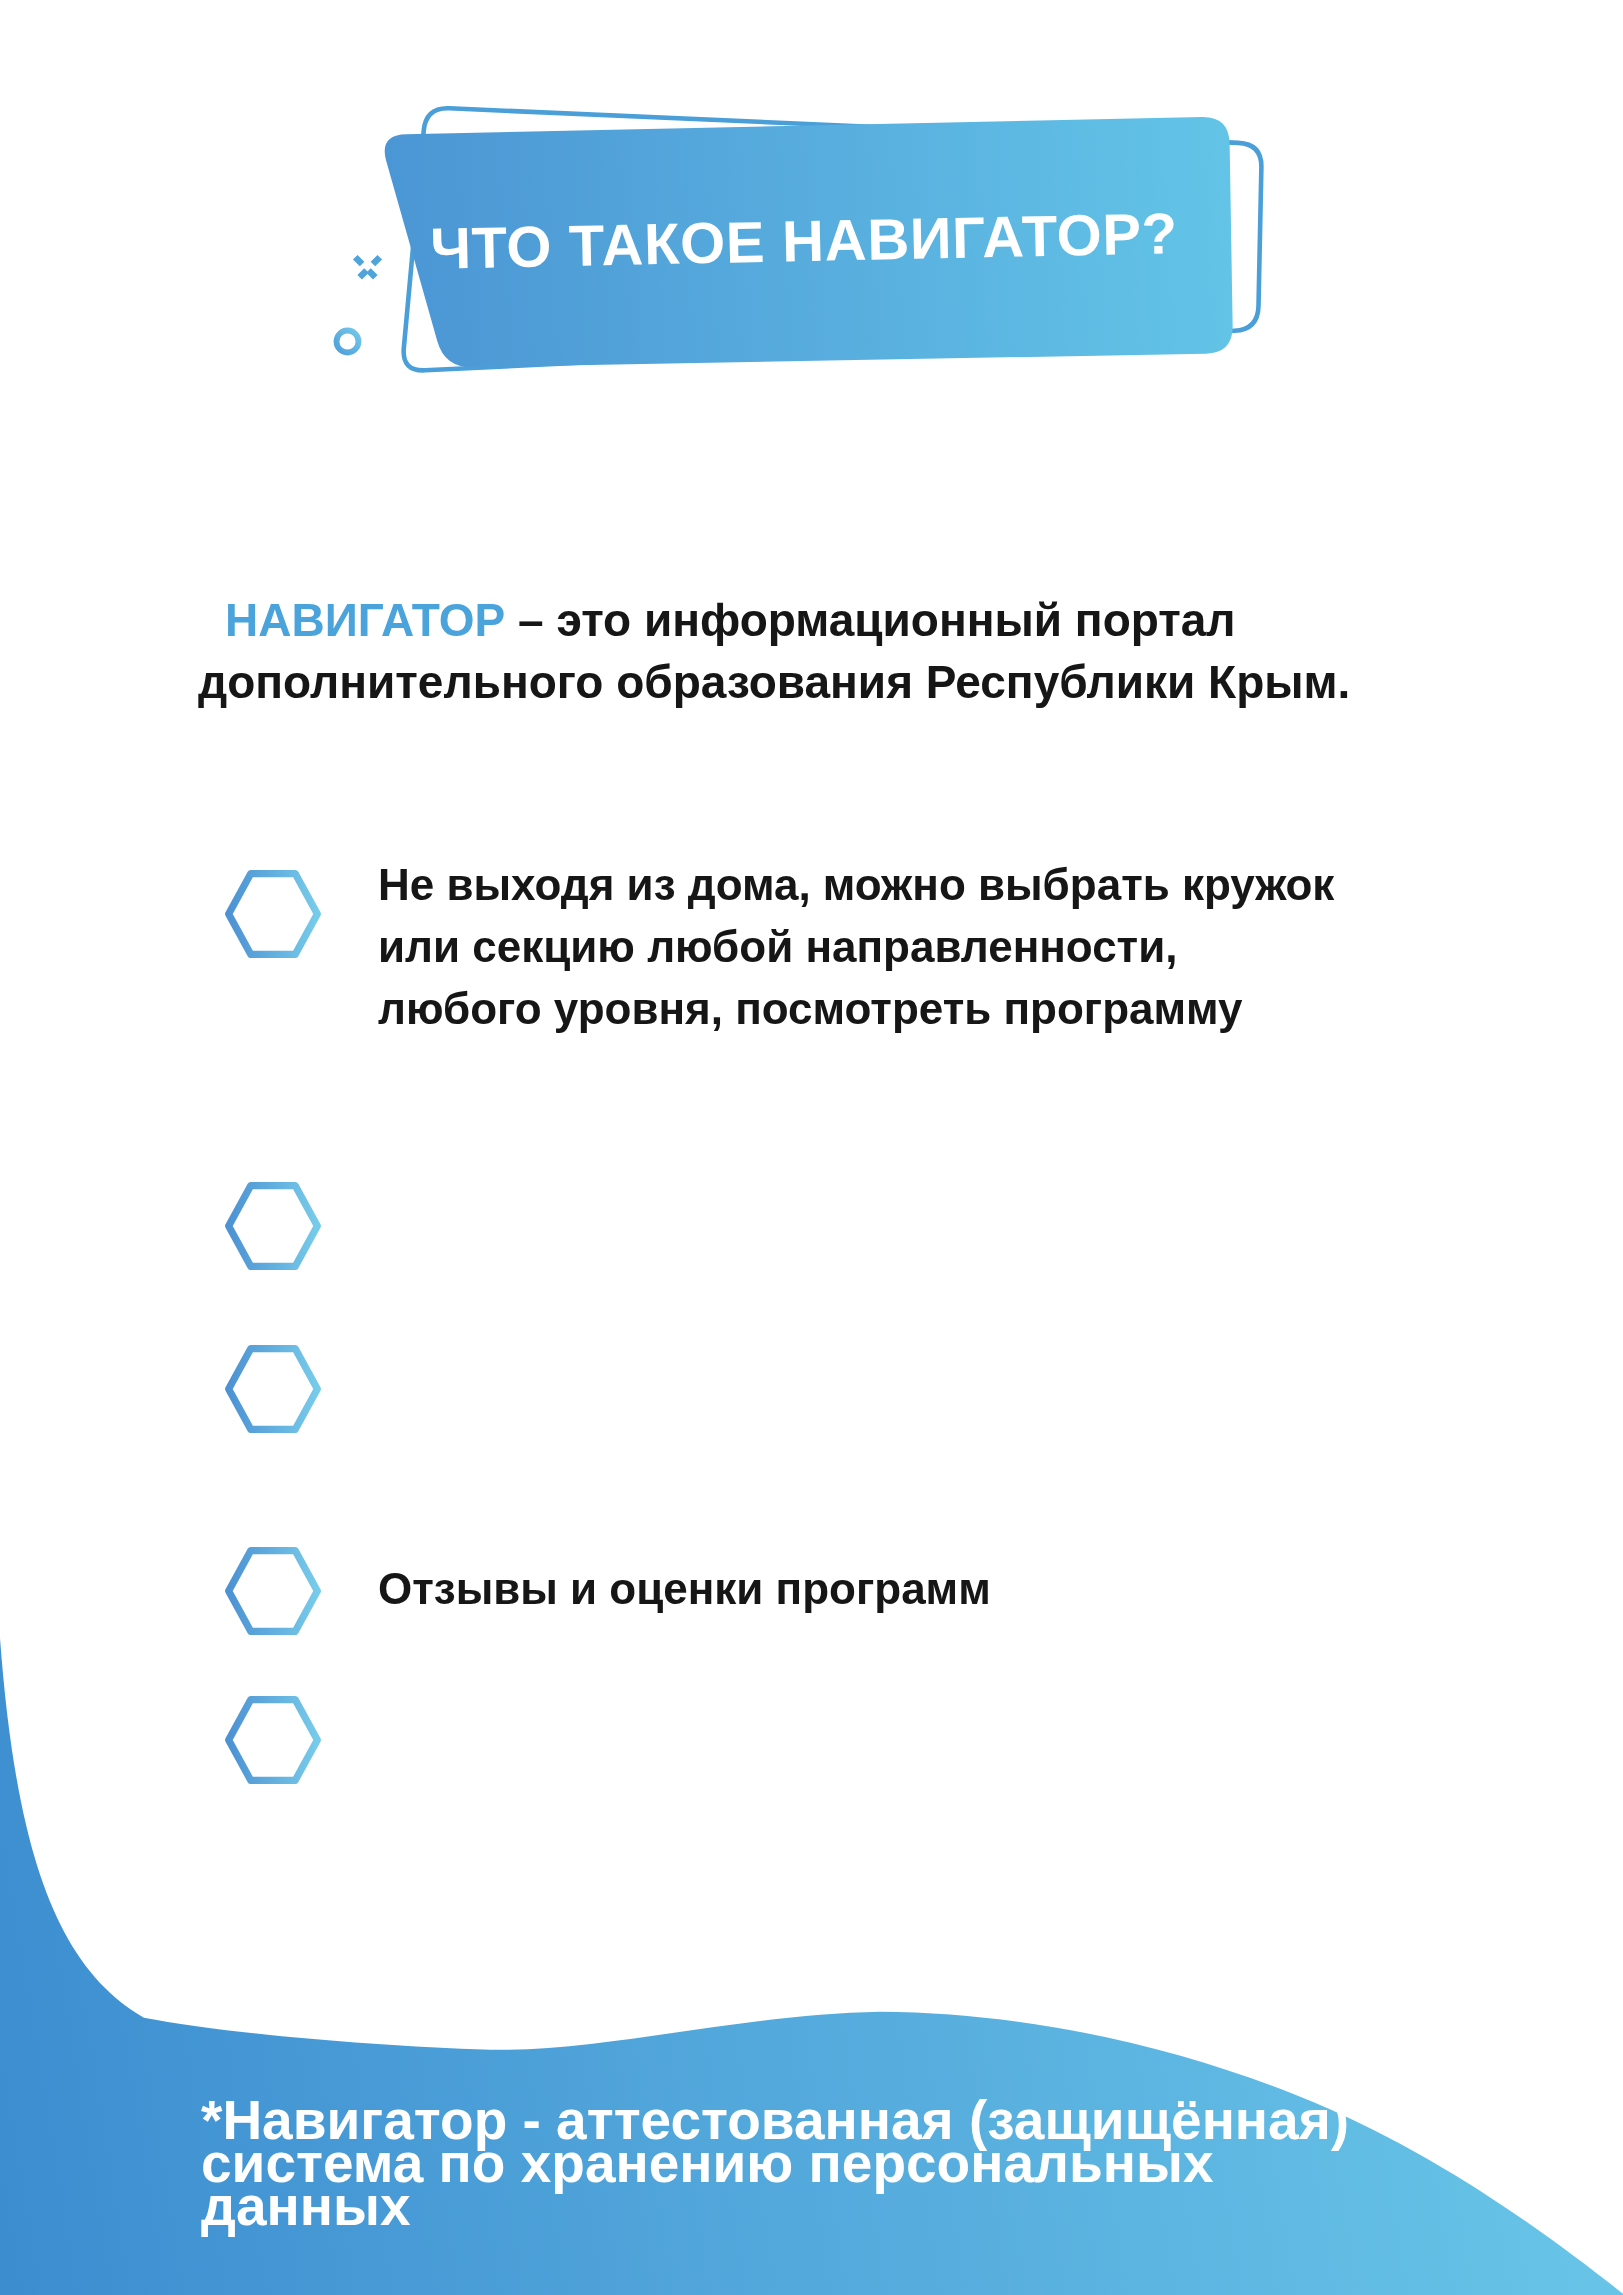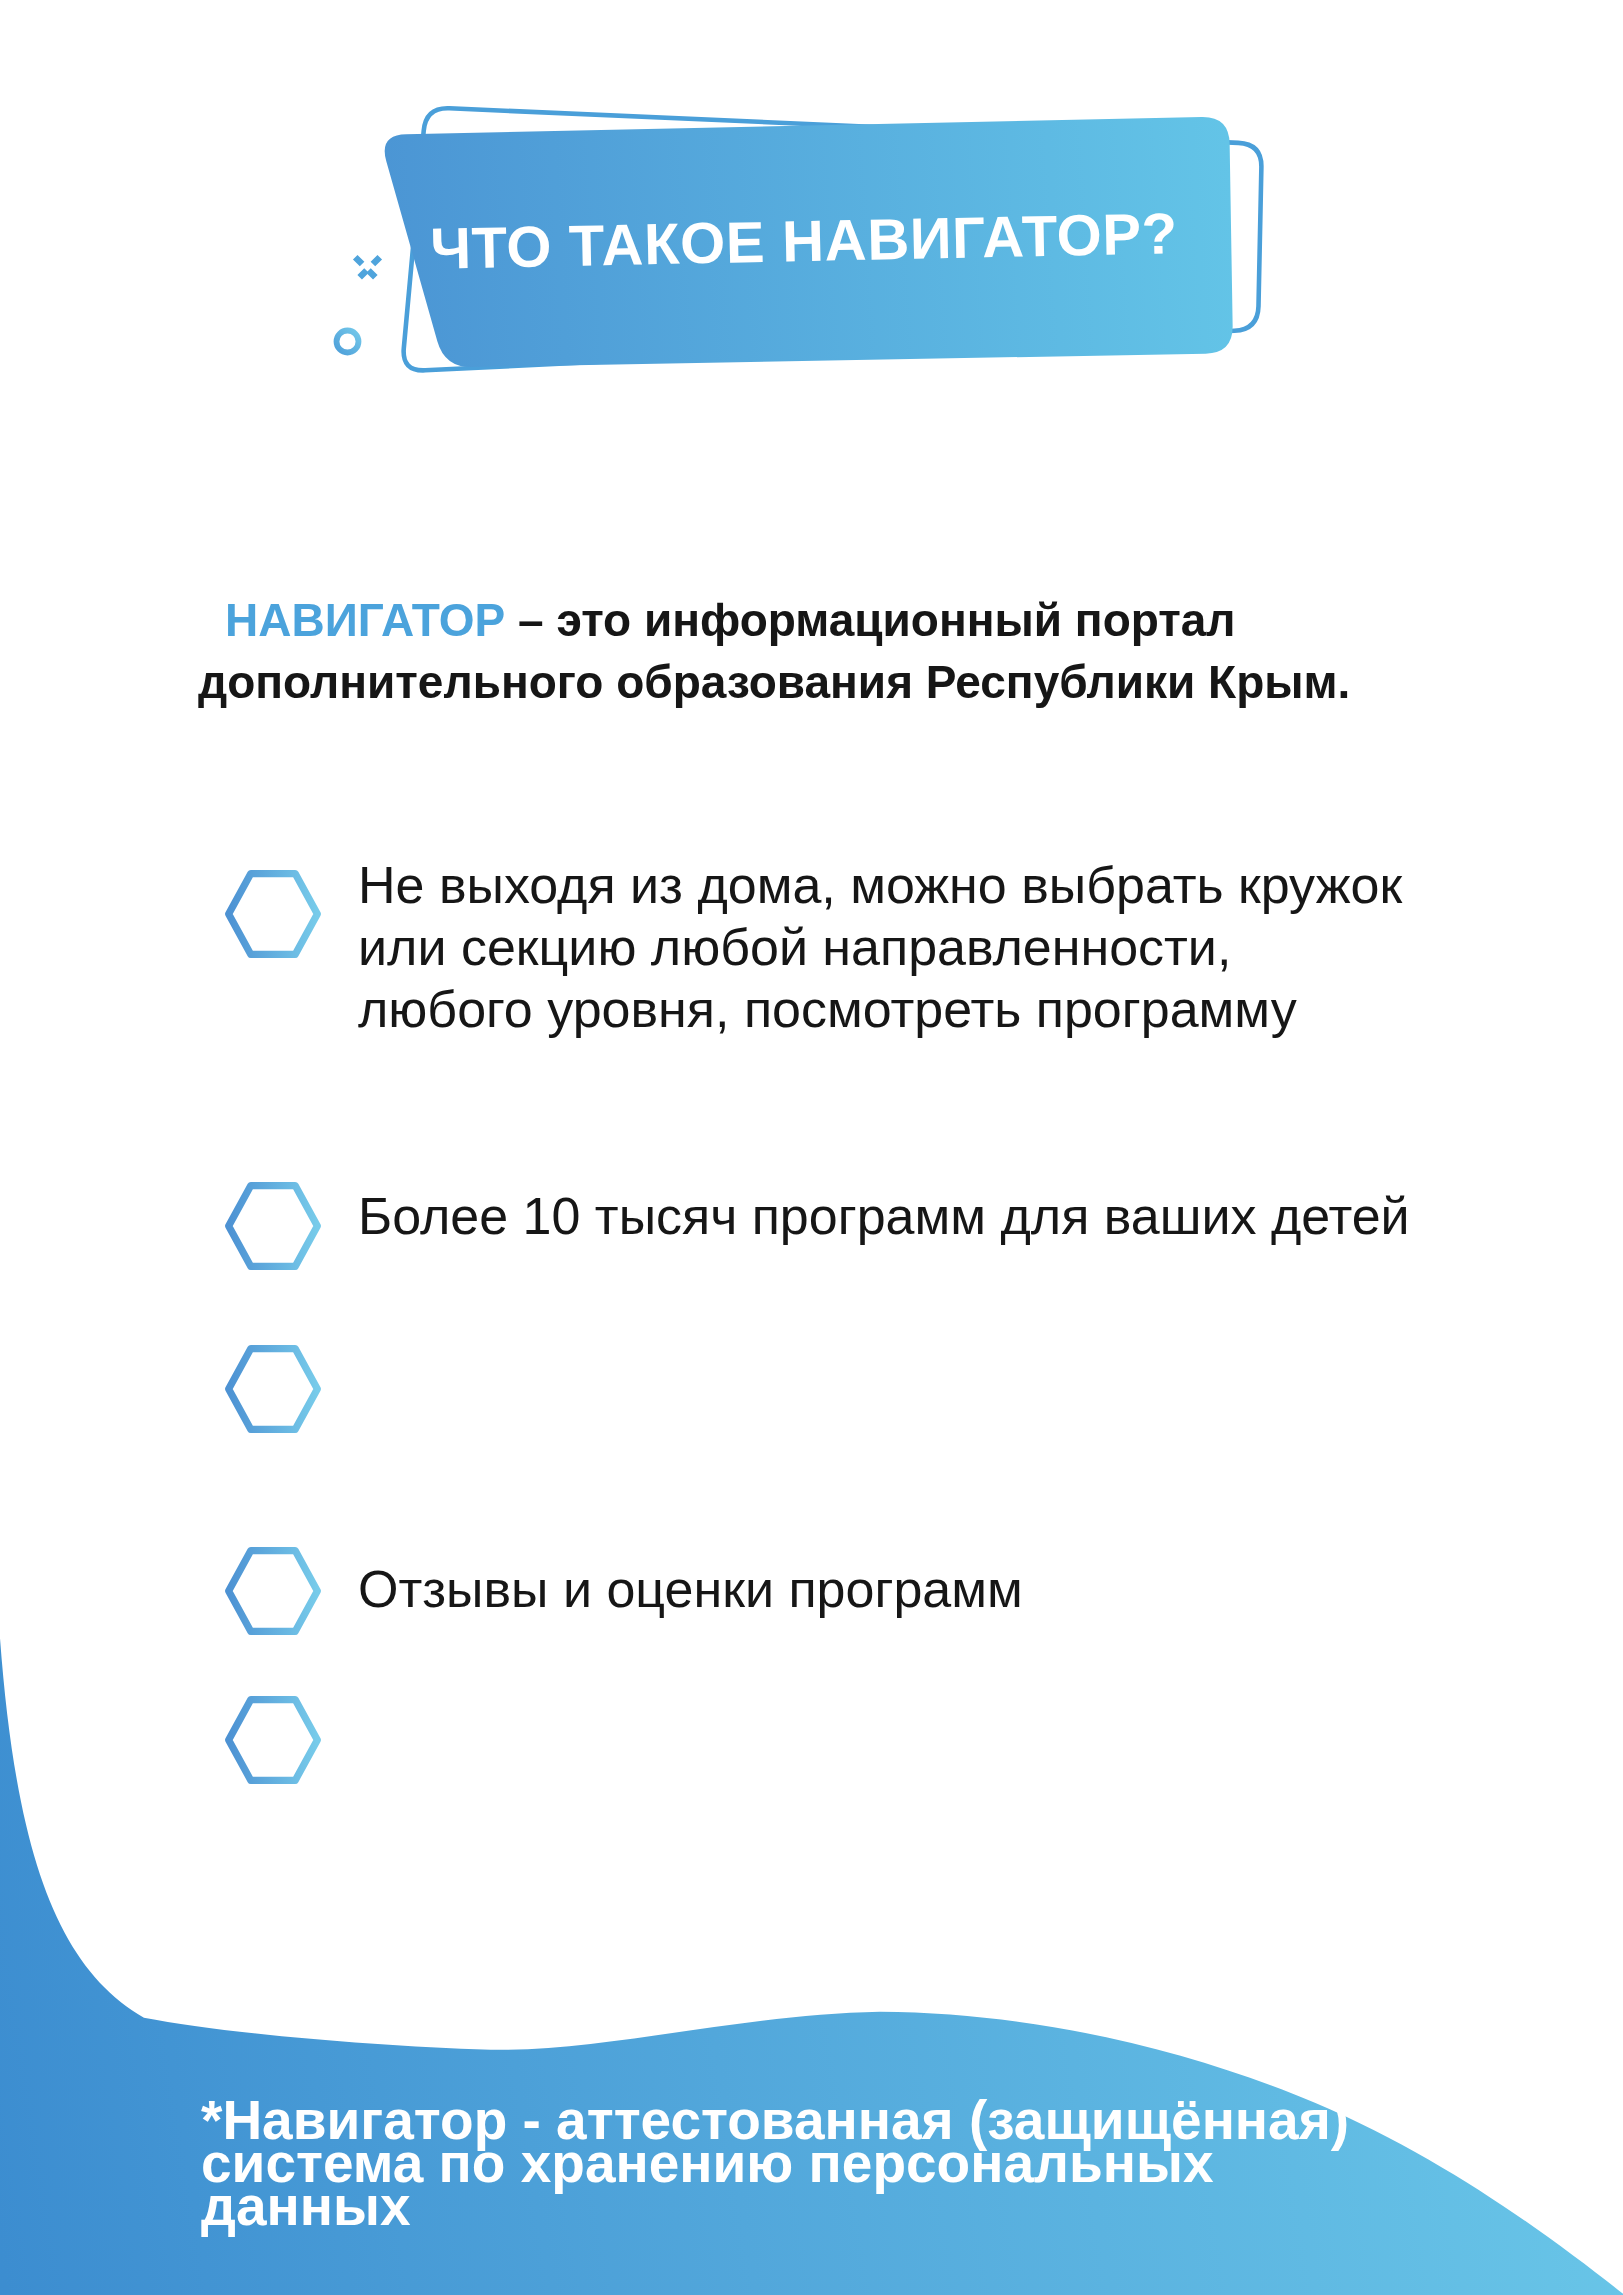--- a/index.html
+++ b/index.html
@@ -22,22 +22,22 @@
   }
   .deco{z-index:2;}
   .intro{
     left:198px;top:543px;width:1243px;
     font-size:46px;line-height:62px;font-weight:700;color:#161616;
     z-index:2;
   }
   .intro .hl{color:#4BA3DC;margin-left:27px;}
   .bullet-hex{left:224px;width:98px;height:90px;z-index:2;}
   .bullet-text{
-    left:358px;width:1099px;
-    font-size:52px;line-height:62px;font-weight:400;color:#161616;
+    left:378px;width:1099px;
+    font-size:44px;line-height:62px;font-weight:700;color:#161616;
     z-index:2;
   }
   .footer-note{
     left:201px;top:2099px;width:1178px;
     font-size:55px;line-height:43px;font-weight:700;color:#ffffff;
     z-index:3;
   }
   .footer-note div{margin:0;}
 </style>
 </head>
@@ -113,23 +113,20 @@
 
   <svg class="abs bullet-hex" style="top:1181px;" viewBox="0 0 150 138">
     <defs>
         <linearGradient id="hg2" x1="0" y1="0" x2="1" y2="0">
       <stop offset="0" stop-color="#4D92D3"></stop>
           <stop offset="1" stop-color="#77CBEA"></stop>
         </linearGradient>
       </defs>
     <polygon points="7,69 41,7 109,7 143,69 109,131 41,131" fill="none" stroke="url(#hg2)" stroke-width="11" stroke-linejoin="round"></polygon>
   </svg>
-  <div class="abs bullet-text" style="top:1185px;">
-    <div>Более 10 тысяч программ для ваших детей</div>
-  </div>
 
   <svg class="abs bullet-hex" style="top:1344px;" viewBox="0 0 150 138">
     <defs>
         <linearGradient id="hg3" x1="0" y1="0" x2="1" y2="0">
       <stop offset="0" stop-color="#4D92D3"></stop>
           <stop offset="1" stop-color="#77CBEA"></stop>
         </linearGradient>
       </defs>
     <polygon points="7,69 41,7 109,7 143,69 109,131 41,131" fill="none" stroke="url(#hg3)" stroke-width="11" stroke-linejoin="round"></polygon>
   </svg>

